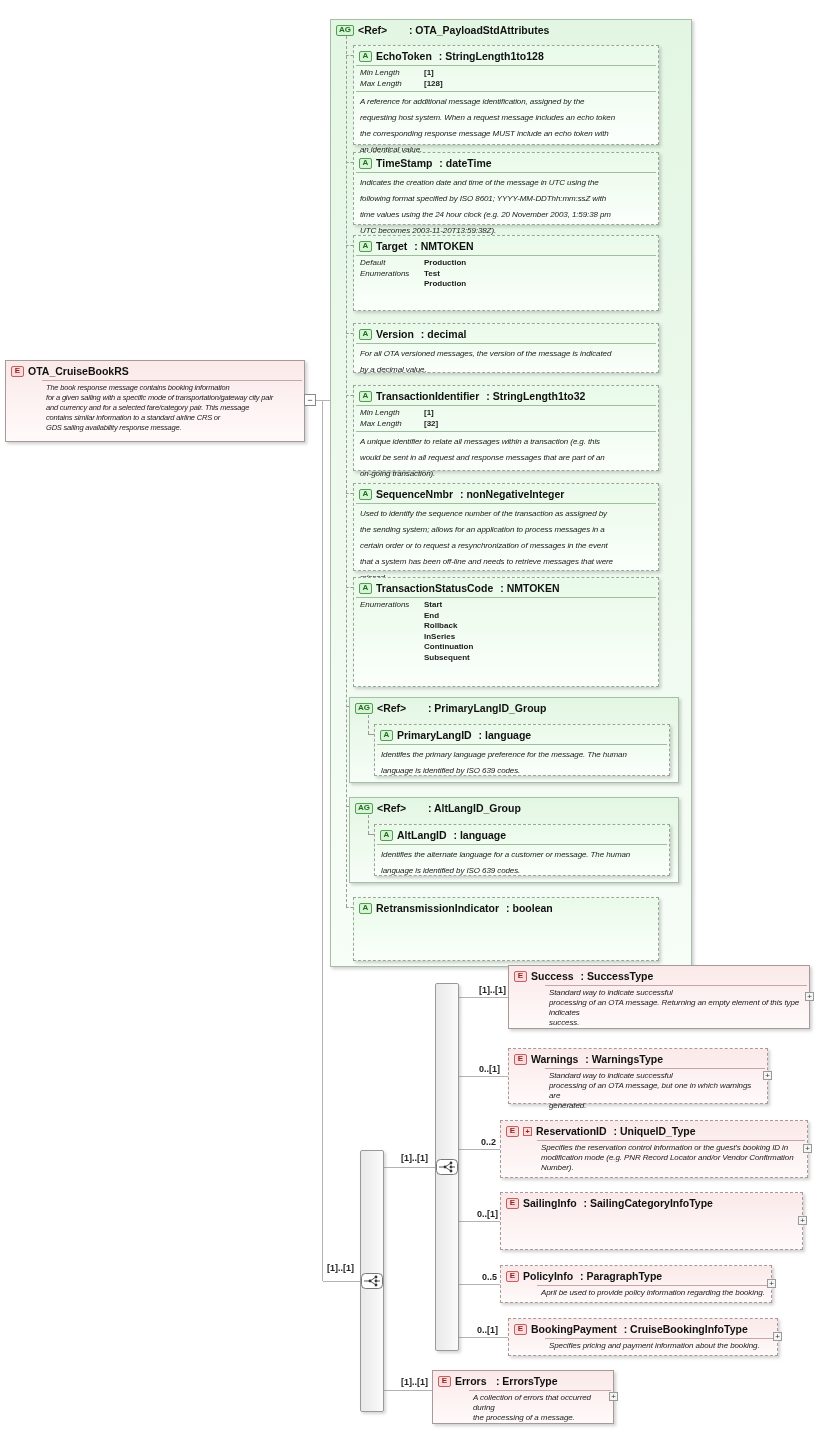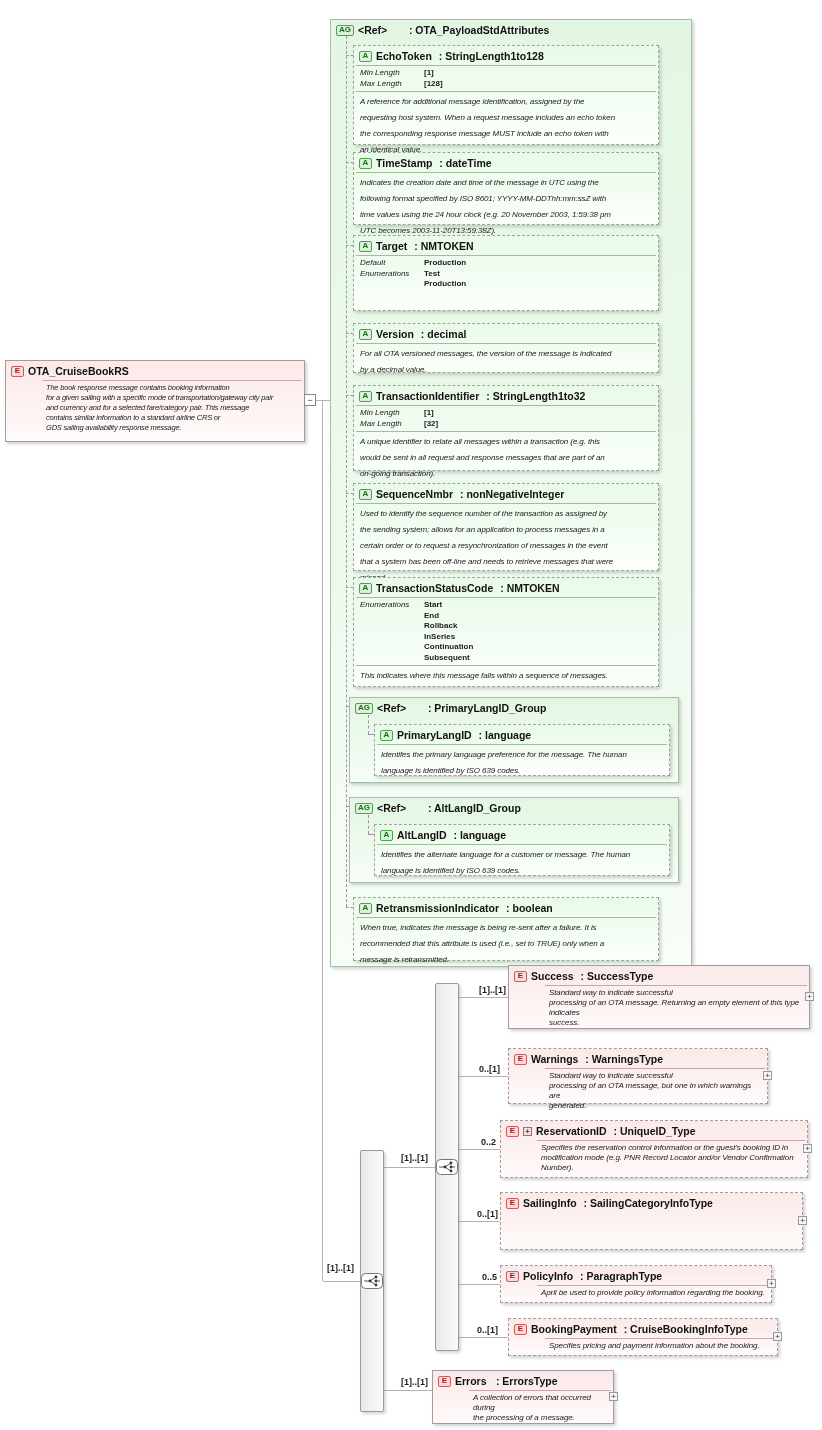--- a/index.html
+++ b/index.html
@@ -208,21 +208,20 @@
         <div class="frow">
             <span class="flabel">Enumerations</span>
             <span class="fvalue">Start
 End
 Rollback
 InSeries
 Continuation
 Subsequent</span>
           </div>
       </div>
-      <div class="desc">This indicates where this message falls within a sequence of messages.</div>
     </div>
 
     <div class="box green" style="left:18px;top:677px;width:330px;height:86px">
       <div class="hdr refhdr">
         <span class="badge badge-ag">AG</span>
         <span class="name">&lt;Ref&gt;</span>
         <span class="type">PrimaryLangID_Group</span>
       </div>
       <div class="dash-v" style="left:18px;top:17px;height:19px"></div>
       <div class="dash-h" style="left:18px;top:36px;width:6px"></div>
@@ -255,23 +254,20 @@
 language is identified by ISO 639 codes.</div>
       </div>
     </div>
 
     <div class="box attr" style="left:22px;top:877px;width:306px;height:64px">
       <div class="hdr">
         <span class="badge badge-a">A</span>
         <span class="name">RetransmissionIndicator</span>
         <span class="type">boolean</span>
       </div>
-      <div class="desc">When true, indicates the message is being re-sent after a failure. It is
-recommended that this attribute is used (i.e., set to TRUE) only when a
-message is retransmitted.</div>
     </div>
   </div>
 
   <div class="mg-bar" style="left:360px;top:1150px;height:262px"></div>
   <div class="mg-bar" style="left:435px;top:983px;height:368px"></div>
 
   <div class="compositor" style="left:361px;top:1273px">
     <svg width="22" height="16" viewBox="0 0 22 16">
       <rect x="0.5" y="0.5" width="21" height="15" rx="4" fill="#fff" stroke="#777"></rect>
       <line x1="3" y1="8" x2="9" y2="8" stroke="#555"></line>

